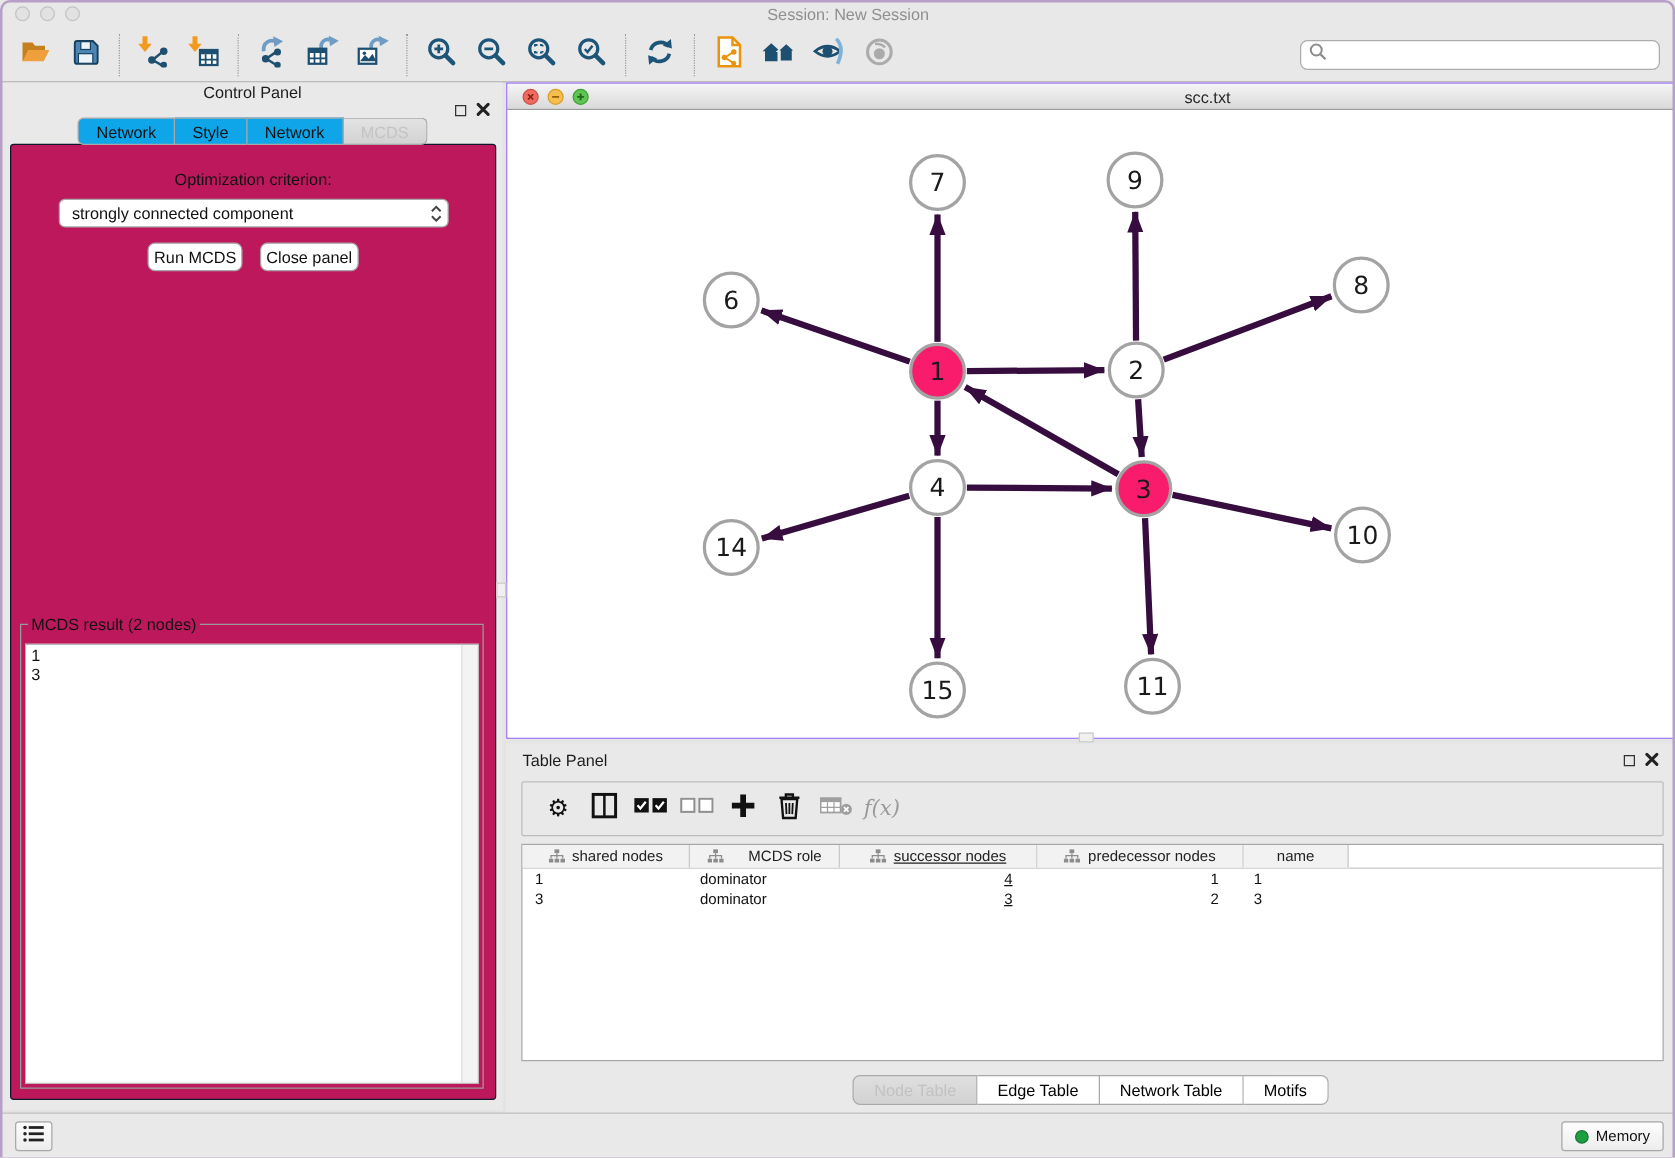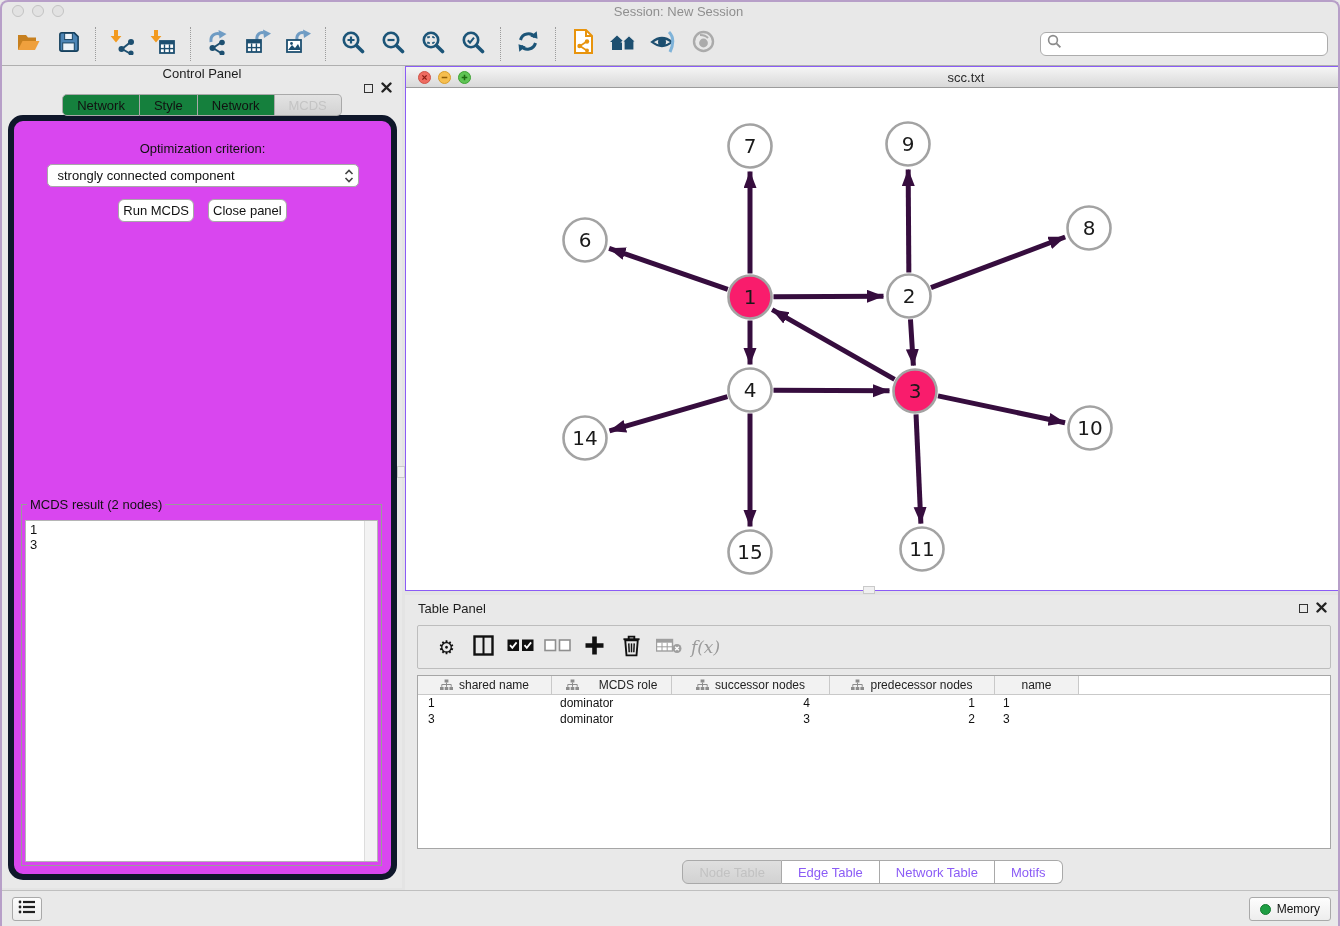--- a/index.html
+++ b/index.html
@@ -24,27 +24,27 @@
   .tsep { width:0; height:34px; border-left:1px dotted #9C9C9C; margin:0 7px; }
   .searchbox { margin-left:auto; width:288px; height:24px; background:#fff; border:1px solid #ACACAC;
                border-radius:6px; display:flex; align-items:center; padding:0 6px; }
   .searchbox input { border:none; outline:none; flex:1; font-size:13px; font-family:"Liberation Sans",sans-serif; background:transparent; }
 
   
   .control-panel { position:absolute; left:2px; top:66px; width:400px; height:822px; background:#E9E9E9; }
   .cp-head { height:28px; display:flex; align-items:center; padding:0 10px; font-size:13px; color:#1d1d1d;flex-direction:column; }
   .panel-icons { margin-left:auto; display:flex; align-items:center; gap:8px; }
   .cp-tabs { display:flex; justify-content:center; position:relative; z-index:2; }
-  .cp-tab { height:22px; padding:0 14px; font-size:13px; display:flex; align-items:center; background:#15803d;
+  .cp-tab { height:22px; padding:0 14px; font-size:13px; display:flex; align-items:center; background:#0ea5e9;
             border:1px solid #A9A9A9; border-left:none; color:#111; }
   .cp-tab:first-child { border-left:1px solid #A9A9A9; border-radius:5px 0 0 5px; }
   .cp-tab:last-child { border-radius:0 5px 5px 0; }
   .cp-tab.sel { background:linear-gradient(#E3E3E3,#D2D2D2); color:#C4C4C4; }
-  .cp-body { position:absolute; left:6px; right:5px; top:49px; bottom:8px; border:6px solid #0f172a;
-             border-radius:15px; background:#d946ef; }
+  .cp-body { position:absolute; left:6px; right:5px; top:49px; bottom:8px; border:1px solid #0f172a;
+             border-radius:3px; background:#be185d; }
   .opt-label { text-align:center; margin-top:20px; font-size:13px; color:#111; }
   .combo { margin:8px auto 0; width:312px; height:23px; background:#fff; border:1px solid #A8A8A8;
            border-radius:5px; display:flex; align-items:center; font-size:13px; padding:0 4px 0 10px; color:#111; }
   .combo .chev { margin-left:auto; display:flex; flex-direction:column; align-items:center; line-height:5px; color:#555; font-size:9px; }
   .btn-row { display:flex; justify-content:center; gap:14px; margin-top:12px; }
   .pbtn { height:23px; background:#fff; border:1px solid #A8A8A8; border-radius:6px; font-size:13px;
           padding:0 4px; color:#111; display:flex; align-items:center; }
   .result-fieldset { position:absolute; left:7px; right:9px; top:376px; bottom:8px; border:1px solid #9A9A9A;
                      padding:3px; }
   .result-fieldset legend { font-size:13px; color:#111; padding:0 3px; margin-left:2px; }
@@ -79,26 +79,26 @@
   .ttbtn { height:34px; min-width:37px; display:flex; align-items:center; justify-content:center; }
   .fx { font-family:"DejaVu Serif", serif; font-style:italic; font-size:17px; color:#9A9A9A; }
   .gear { font-size:19px; color:#111; line-height:1; }
 
   .grid { position:absolute; left:12px; right:9px; top:80px; height:174px; background:#fff; border:1px solid #A6A6A6; overflow:hidden; }
   .grid-head { display:flex; height:19px; border-bottom:1px solid #C9C9C9; }
   .ghc { background:#F2F2F2; border-right:1px solid #C9C9C9; display:flex; align-items:center; justify-content:center;
          gap:6px; font-size:12px; color:#222; }
   .grid-row { display:flex; height:16px; font-size:12px; color:#111; align-items:center; }
   .gc { overflow:hidden; white-space:nowrap; }
-  .w0{width:134px;} .w1{width:120px;gap:20px;} .w2{width:158px;} .w3{width:165px;} .w4{width:84px;}
+  .w0{width:134px;} .w1{width:120px;gap:20px;} .w2{width:158px;text-decoration:underline;} .w3{width:165px;} .w4{width:84px;}
   .al{padding-left:10px;} .al2{padding-left:8px;} .ar{text-align:right;padding-right:20px;}
 
   .tp-tabs { position:absolute; left:0; right:0; bottom:6px; display:flex; justify-content:center; }
   .tp-tab { height:24px; padding:0 16px; background:#fff; border:1px solid #A9A9A9; border-left:none;
-            font-size:13px; display:flex; align-items:center; color:#8b5cf6; }
+            font-size:13px; display:flex; align-items:center; color:#000000; }
   .tp-tab:first-child { border-left:1px solid #A9A9A9; border-radius:6px 0 0 6px; }
   .tp-tab:last-child { border-radius:0 6px 6px 0; }
   .tp-tab.sel { background:linear-gradient(#DFDFDF,#D2D2D2); color:#C2C2C2; }
 
   
   .statusbar { position:absolute; left:0; right:0; bottom:0; height:36px; background:#E9E9E9; border-top:1px solid #BFBFBF; }
   .sb-btn { position:absolute; top:6px; width:30px; height:24px; background:linear-gradient(#FDFDFD,#EDEDED);
             border:1px solid #A9A9A9; border-radius:3px; display:flex; align-items:center; justify-content:center; }
   .mem-btn { position:absolute; right:9px; top:6px; height:24px; background:linear-gradient(#FDFDFD,#EDEDED);
              border:1px solid #A9A9A9; border-radius:3px; display:flex; align-items:center; gap:6px;
@@ -489,21 +489,21 @@
       <div class="ghc w0">
           <span class="hicon">
             <svg width="13" height="12" viewBox="0 0 13 12" style="display:block">
               <rect x="4.6" y="0.5" width="3.8" height="3" fill="#8C8C8C"></rect>
               <path d="M6.5 3.5 V5.5 M1.8 7.8 V5.5 H11.2 V7.8 M6.5 5.5 V7.8" stroke="#8C8C8C" fill="none"></path>
               <rect x="0" y="8" width="3.6" height="3" fill="#8C8C8C"></rect>
               <rect x="4.7" y="8" width="3.6" height="3" fill="#8C8C8C"></rect>
               <rect x="9.4" y="8" width="3.6" height="3" fill="#8C8C8C"></rect>
             </svg>
           </span>
-          <span>shared name</span>
+          <span>shared nodes</span>
         </div>
       <div class="ghc w1">
           <span class="hicon">
             <svg width="13" height="12" viewBox="0 0 13 12" style="display:block">
               <rect x="4.6" y="0.5" width="3.8" height="3" fill="#8C8C8C"></rect>
               <path d="M6.5 3.5 V5.5 M1.8 7.8 V5.5 H11.2 V7.8 M6.5 5.5 V7.8" stroke="#8C8C8C" fill="none"></path>
               <rect x="0" y="8" width="3.6" height="3" fill="#8C8C8C"></rect>
               <rect x="4.7" y="8" width="3.6" height="3" fill="#8C8C8C"></rect>
               <rect x="9.4" y="8" width="3.6" height="3" fill="#8C8C8C"></rect>
             </svg>

